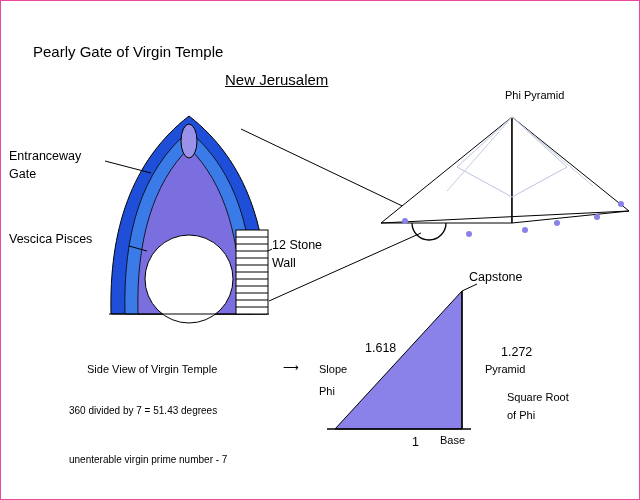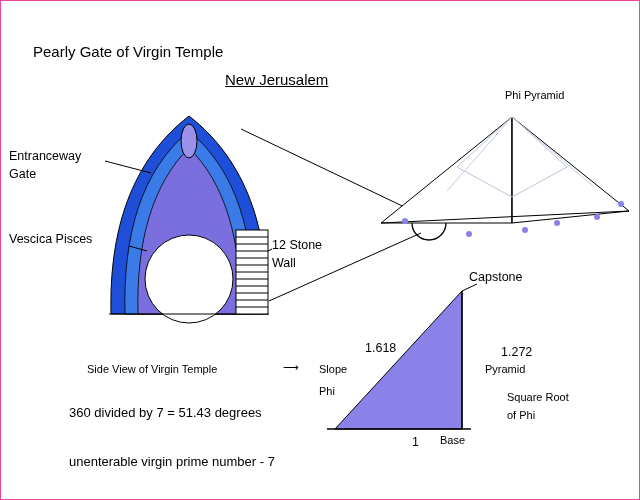--- a/index.html
+++ b/index.html
@@ -30,21 +30,21 @@
   .t-sub {
     font-size: 15px;
   }
   .t-head {
     font-size: 11px;
   }
   .t-body {
     font-size: 12.5px;
   }
   .t-small {
-    font-size: 13px;
+    font-size: 10px;
   }
   svg {
     position: absolute;
     left: 0;
     top: 0;
     overflow: visible;
   }
 </style>
 </head>
 <body>

